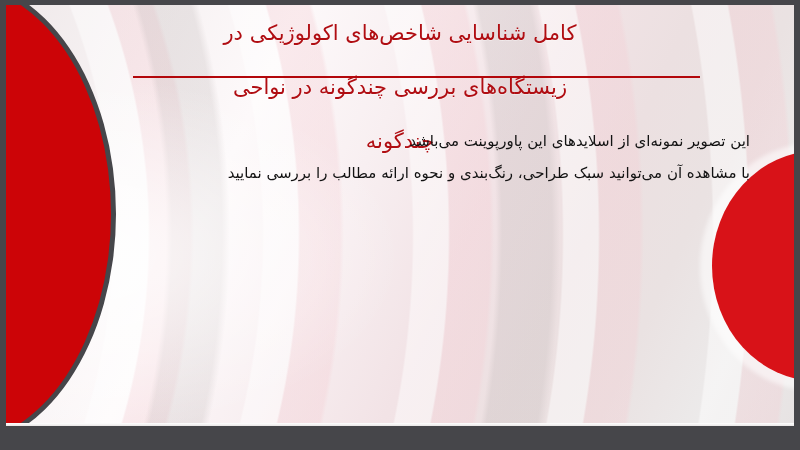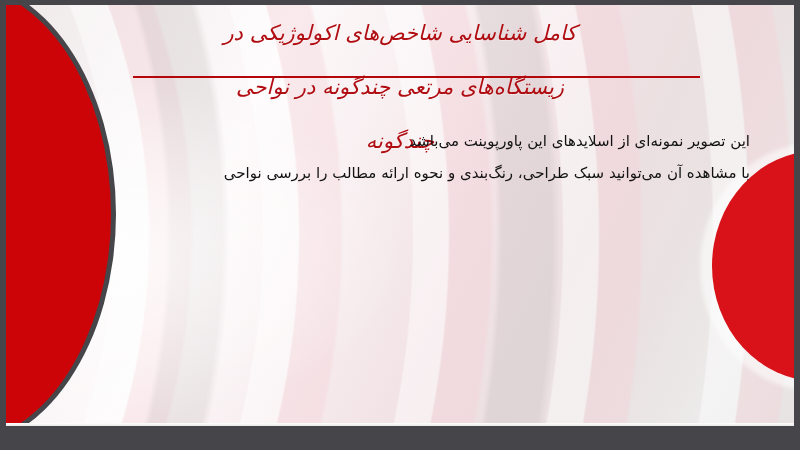--- a/index.html
+++ b/index.html
@@ -126,21 +126,21 @@
     width:788px;
     text-align:center;
     z-index:20;
     color:#b00d12;
     font-size:21px;
     line-height:27px;
     font-weight:400;
     white-space:pre-line;
     text-shadow:0 1px 0 rgba(255,255,255,0.35);
   }
-  .title-line { display:block;font-style:italic; }
+  .title-line { display:block; }
 
   .title-rule {
     position:absolute;
     left:127px; top:71px;
     width:567px; height:0;
     border-top:2px solid #b3070b;
     z-index:22;
   }
 
   
@@ -167,28 +167,28 @@
     <div class="arcs"></div>
     <div class="arcs2"></div>
     <div class="glow"></div>
 
     <div class="ellipse-right-halo"></div>
     <div class="ellipse-right"></div>
     <div class="ellipse-left"></div>
 
     <div class="title-block">
       <span class="title-line">کامل شناسایی شاخص‌های اکولوژیکی در</span>
-      <span class="title-line">زیستگاه‌های مرتعی چندگونه در نواحی</span>
+      <span class="title-line">زیستگاه‌های بررسی چندگونه در نواحی</span>
       <span class="title-line">چندگونه</span>
     </div>
     <div class="title-rule"></div>
 
     <div class="body-block">
       <span class="body-line">این تصویر نمونه‌ای از اسلایدهای این پاورپوینت می‌باشد</span>
-      <span class="body-line">با مشاهده آن می‌توانید سبک طراحی، رنگ‌بندی و نحوه ارائه مطالب را بررسی نواحی</span>
+      <span class="body-line">با مشاهده آن می‌توانید سبک طراحی، رنگ‌بندی و نحوه ارائه مطالب را بررسی نمایید</span>
     </div>
   </div>
 
   <div class="bottom-hairline"></div>
 
   <div class="frame-top"></div>
   <div class="frame-bottom"></div>
   <div class="frame-left"></div>
   <div class="frame-right"></div>
 

